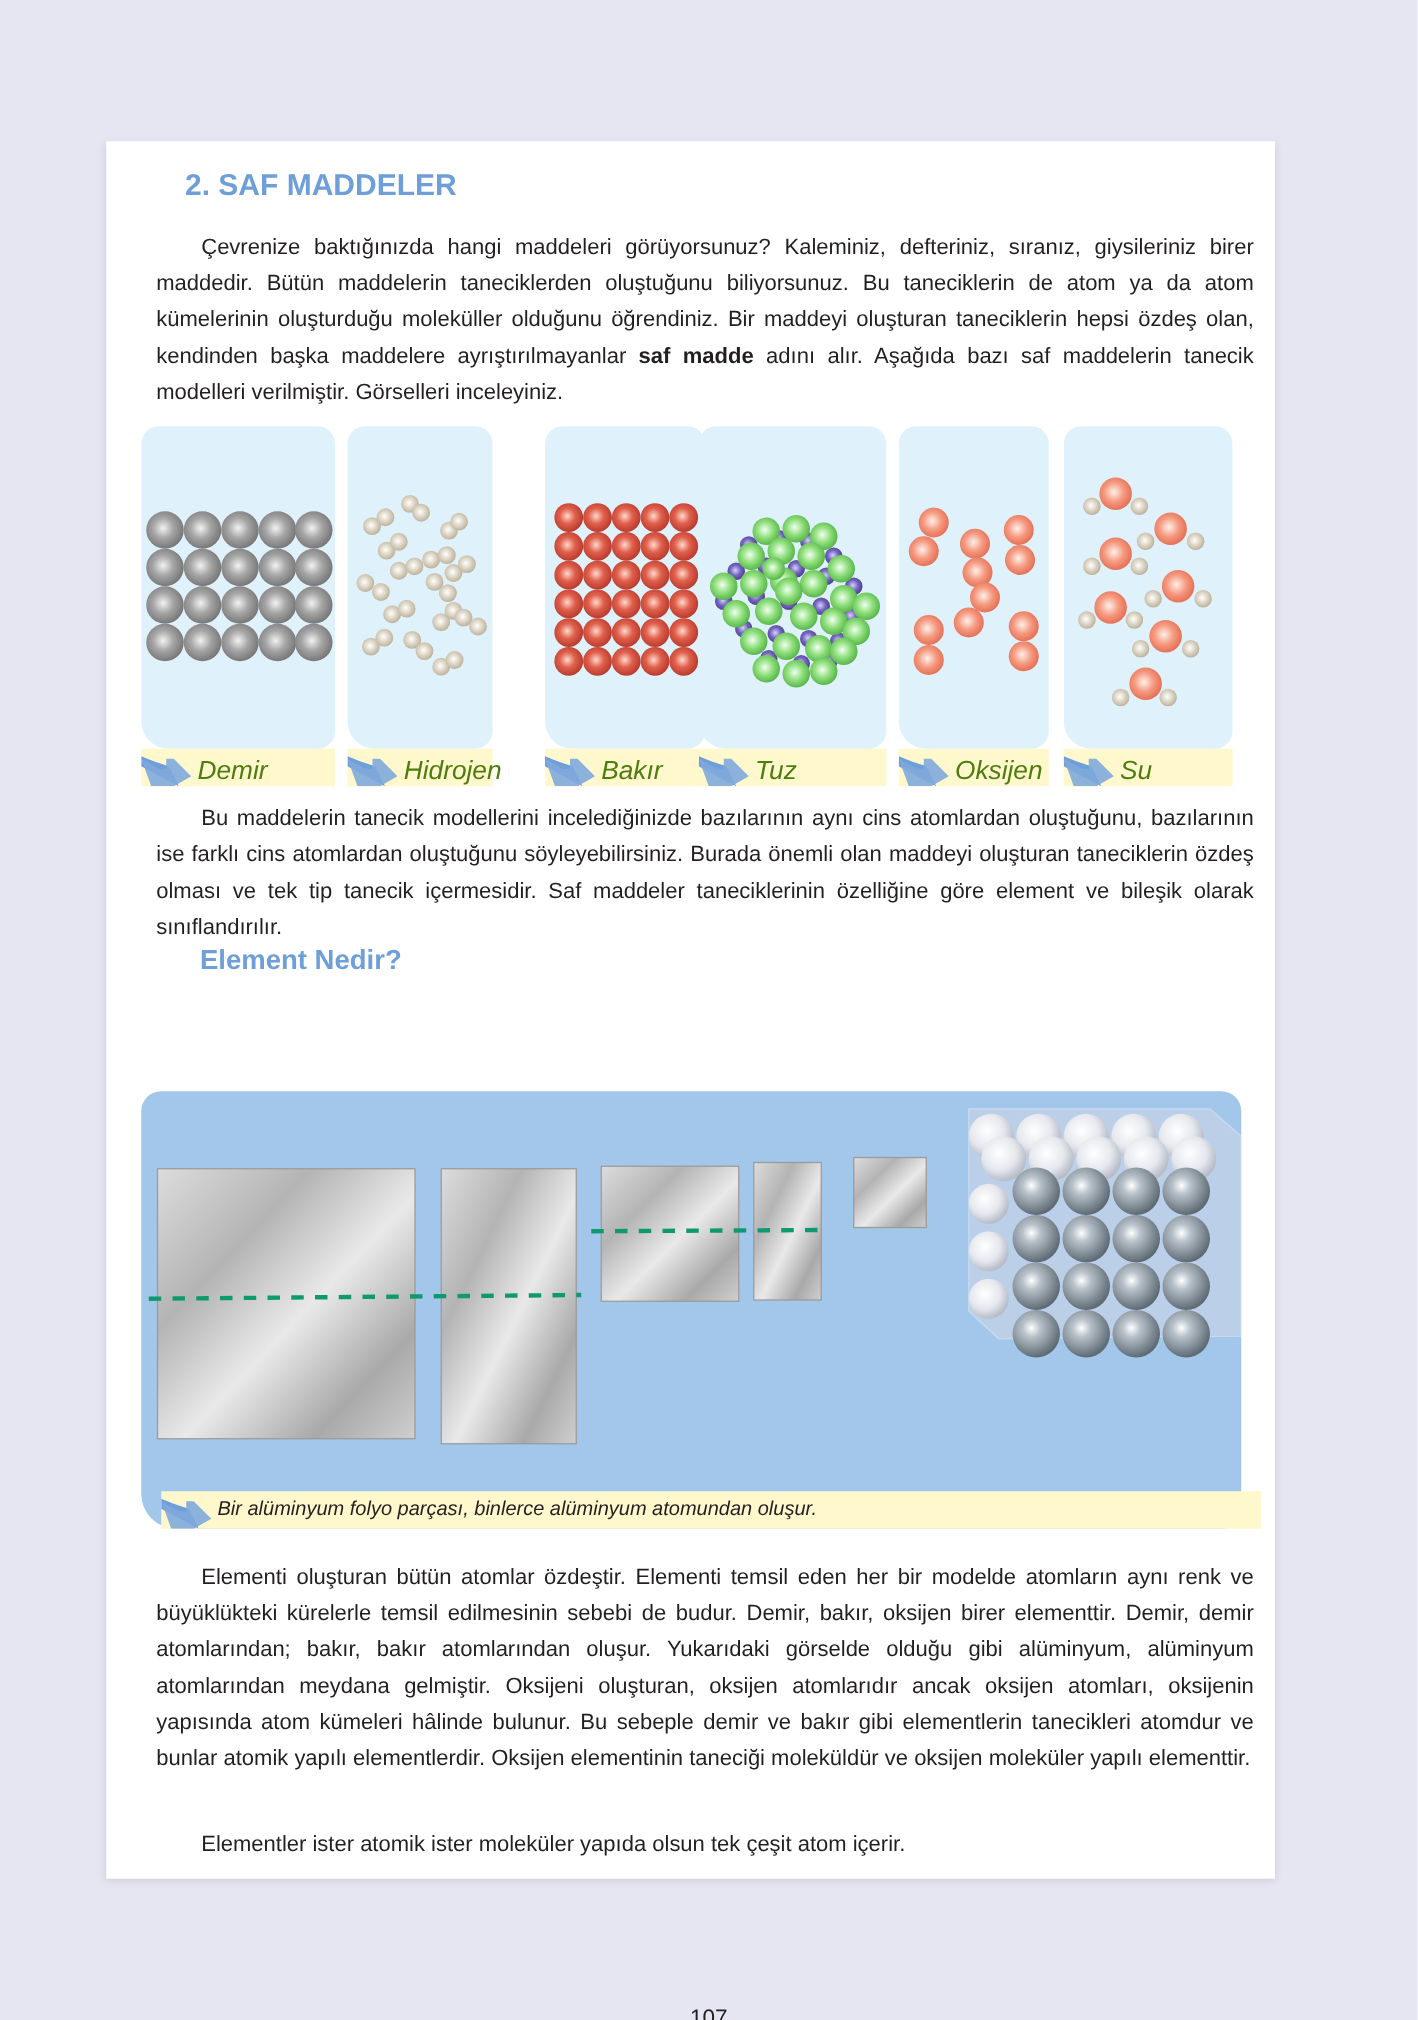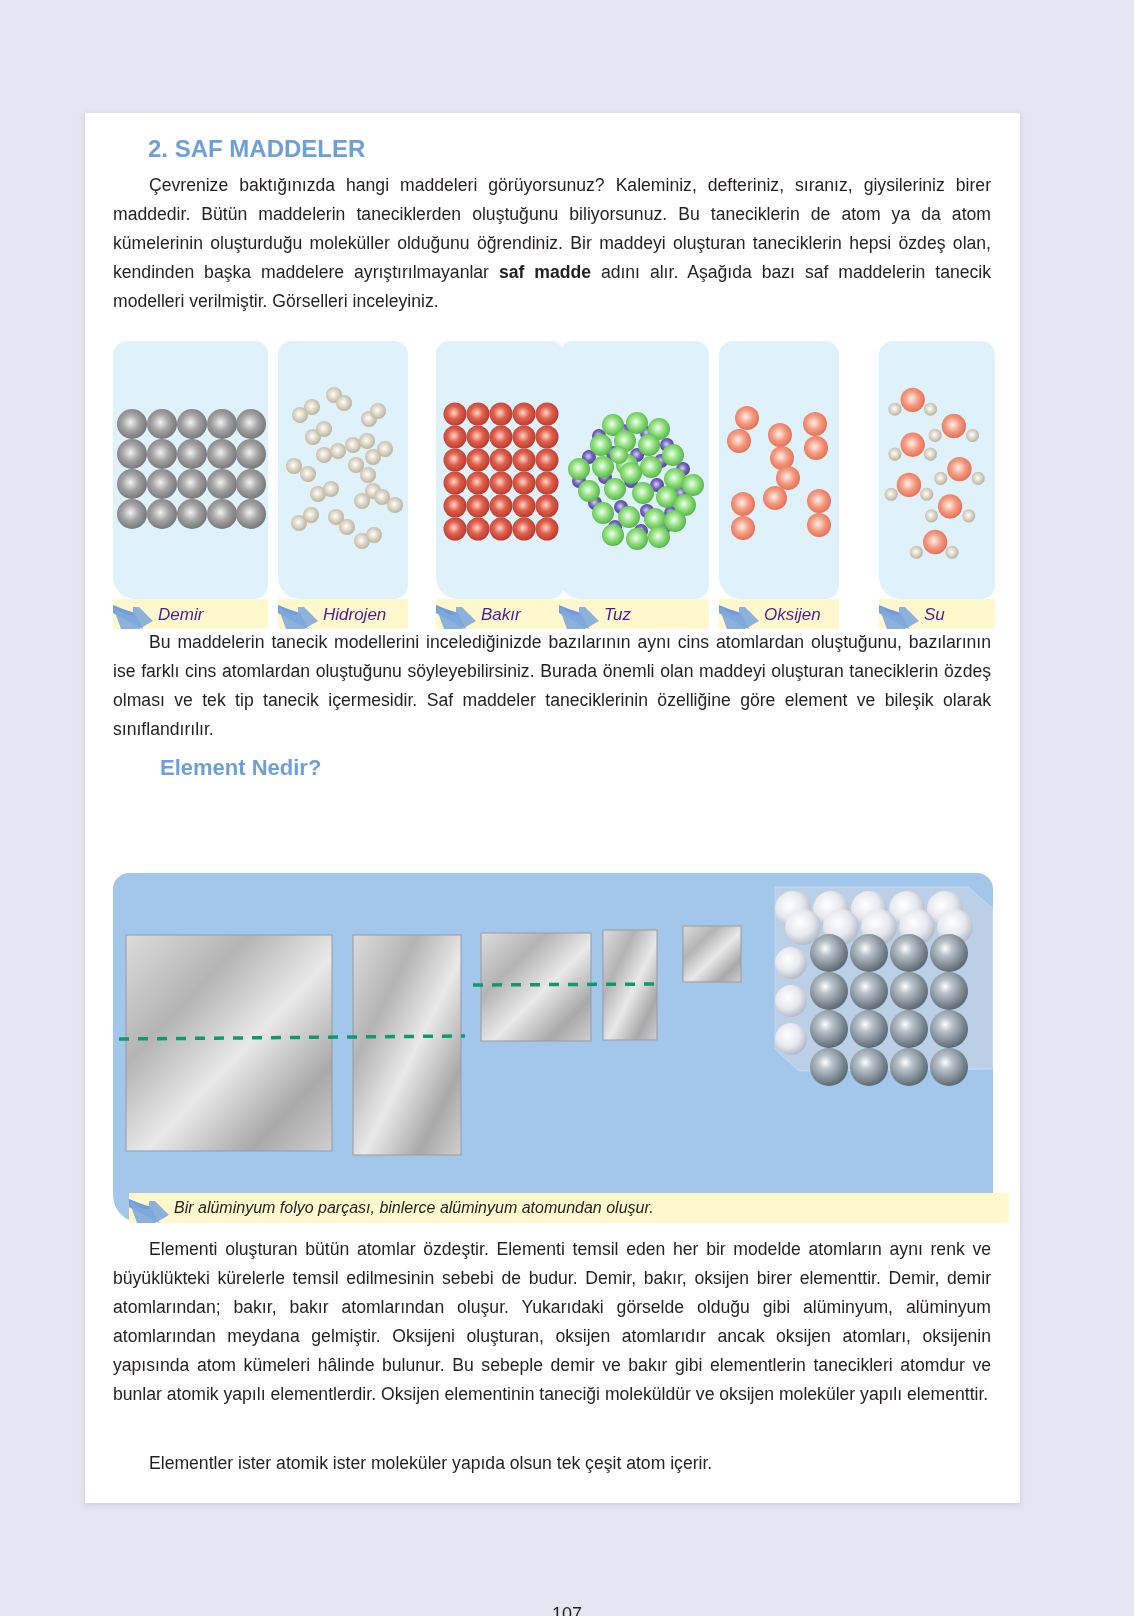--- a/index.html
+++ b/index.html
@@ -11,21 +11,21 @@
   .page {
     position:absolute; left:85px; top:113px; width:935px; height:1390px;
     background:#ffffff; box-shadow:0 2px 6px rgba(120,120,150,0.25);
   }
   .title {
     position:absolute; left:63px; top:22px; font-size:24px; font-weight:bold;
     color:#6f9fd8; margin:0;text-align:right;
   }
   .para {
     position:absolute; left:28px; width:878px; font-size:17.6px; line-height:29px;
-    text-align:justify; margin:0;
+    text-align:justify; margin:12px;
   }
   .para .indent { display:inline-block; width:36px; }
   .para b { font-weight:bold; }
   .subhead {
     position:absolute; left:63px; font-size:22px; font-weight:bold; color:#6f9fd8; margin:12px;
   }
 
   
   .cards { position:absolute; left:28px; top:228px; width:880px; height:288px; }
   .card { position:absolute; top:0; height:288px; }
@@ -33,21 +33,21 @@
     position:absolute; left:0; top:0; right:0; height:258px;
     background:#dff2fc; border-radius:14px 14px 14px 22px;
   }
   .card-label {
     position:absolute; left:0; right:0; bottom:0; height:30px; background:#fff8cc;
   }
   .card-label .arrow {
     position:absolute; left:0; top:0; width:44px; height:30px;
   }
   .card-label .txt {
-    position:absolute; left:45px; top:6px; font-size:17px; font-style:italic; color:#4c1d95;
+    position:absolute; left:45px; top:6px; font-size:21px; font-style:italic; color:#4d7c0f;
   }
   .atoms { position:absolute; left:0; top:0; width:100%; height:258px; }
 
   
   .foil-box {
     position:absolute; left:28px; top:760px; width:880px; height:350px;
     background:#a3c7ea; border-radius:16px 16px 16px 28px;
   }
   .foil-caption {
     position:absolute; left:44px; top:1080px; width:880px; height:30px; background:#fff8cc;
@@ -154,21 +154,21 @@
       </svg>
       <div class="card-label">
         <svg class="arrow" viewBox="0 0 44 30">
           <path d="M0 6 L0 14 L30 30 L22 14 L10 10 Z" fill="#6f9fd8"></path>
           <path d="M0 8 L14 16 L20 16 L20 8 L26 8 L40 22 L26 30 L8 30 Z" fill="#7fa8dc" opacity="0.9"></path>
         </svg>
         <span class="txt">Demir</span>
       </div>
     </div>
 
-    <div class="card" style="left:165px; width:130px;">
+    <div class="card" style="left:165px; width:116px;">
       <div class="card-bg"></div>
       <svg class="atoms" viewBox="0 0 130 258">
         <g fill="url(#gCream)">
           <circle cx="56" cy="54" r="8"></circle>
             <circle cx="66" cy="62" r="8"></circle>
           <circle cx="22" cy="74" r="8"></circle>
             <circle cx="34" cy="66" r="8"></circle>
           <circle cx="91" cy="78" r="8"></circle>
             <circle cx="100" cy="70" r="8"></circle>
           <circle cx="35" cy="96" r="8"></circle>
@@ -336,21 +336,21 @@
       </svg>
       <div class="card-label">
         <svg class="arrow" viewBox="0 0 44 30">
           <path d="M0 6 L0 14 L30 30 L22 14 L10 10 Z" fill="#6f9fd8"></path>
           <path d="M0 8 L14 16 L20 16 L20 8 L26 8 L40 22 L26 30 L8 30 Z" fill="#7fa8dc" opacity="0.9"></path>
         </svg>
         <span class="txt">Oksijen</span>
       </div>
     </div>
 
-    <div class="card" style="left:766px; width:116px;border-radius:28px;">
+    <div class="card" style="left:738px; width:135px;border-radius:28px;">
       <div class="card-bg"></div>
       <svg class="atoms" viewBox="0 0 124 258">
         <g fill="url(#gCream)">
           <circle cx="17" cy="64" r="7"></circle>
             <circle cx="55" cy="64" r="7"></circle>
           <circle cx="60" cy="92" r="7"></circle>
             <circle cx="100" cy="92" r="7"></circle>
           <circle cx="17" cy="112" r="7"></circle>
             <circle cx="55" cy="112" r="7"></circle>
           <circle cx="66" cy="138" r="7"></circle>

